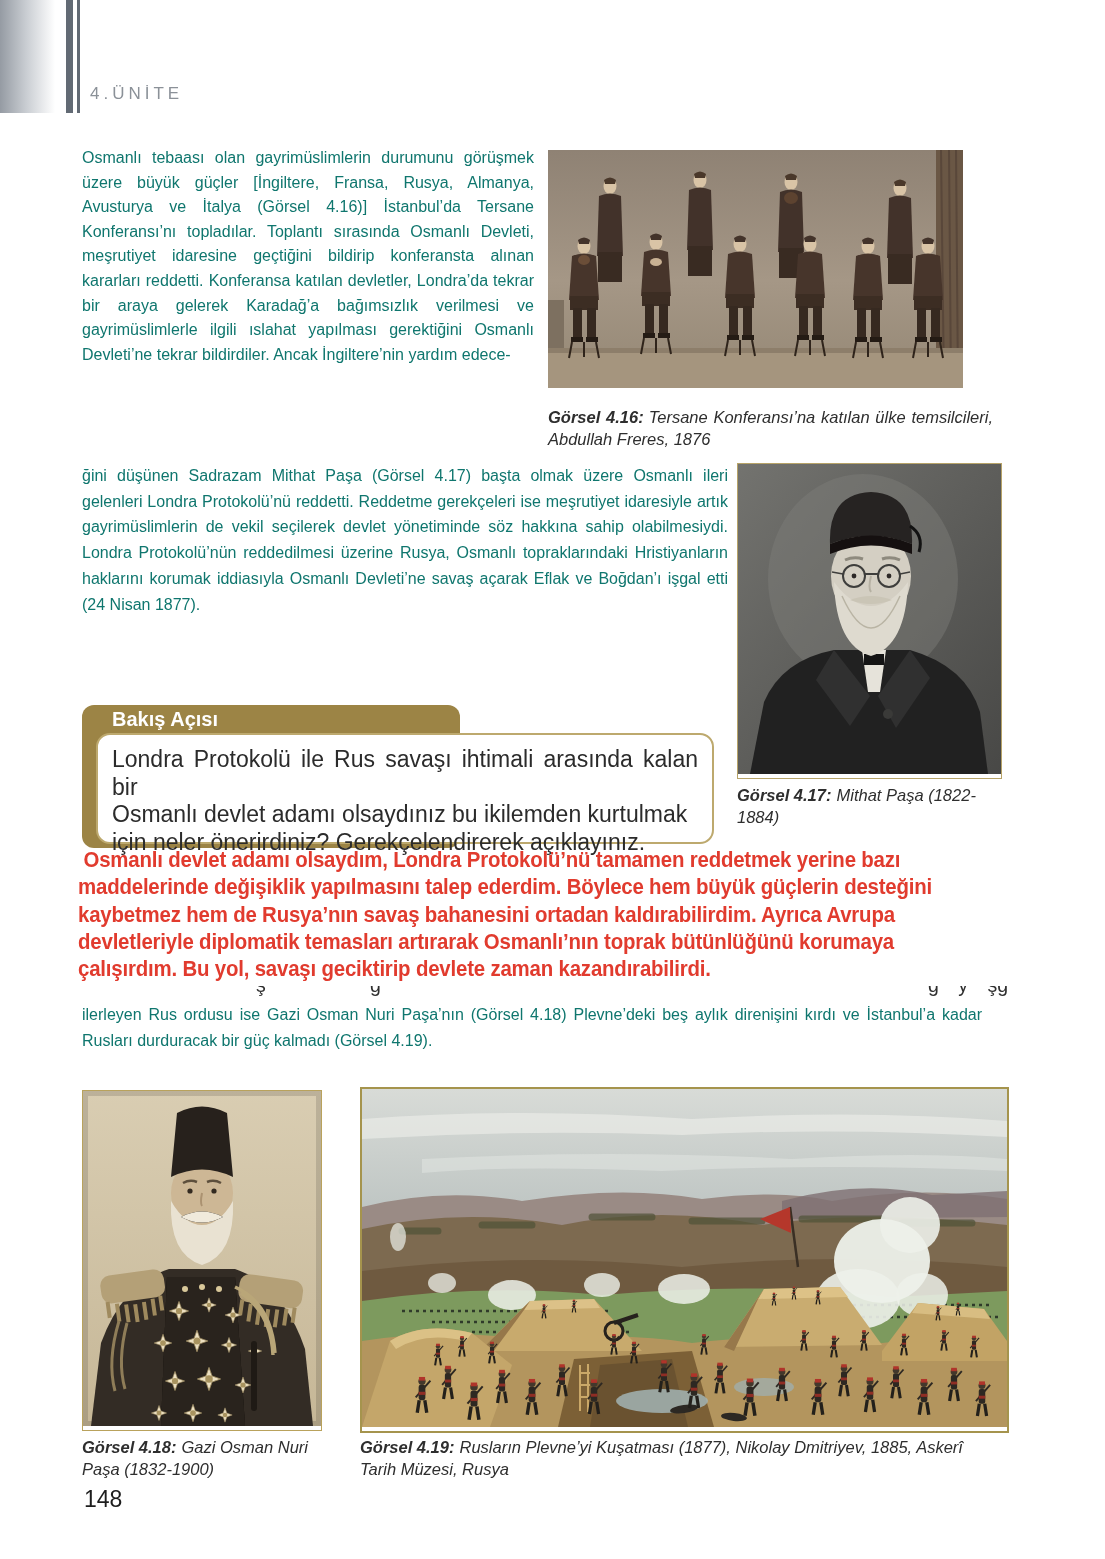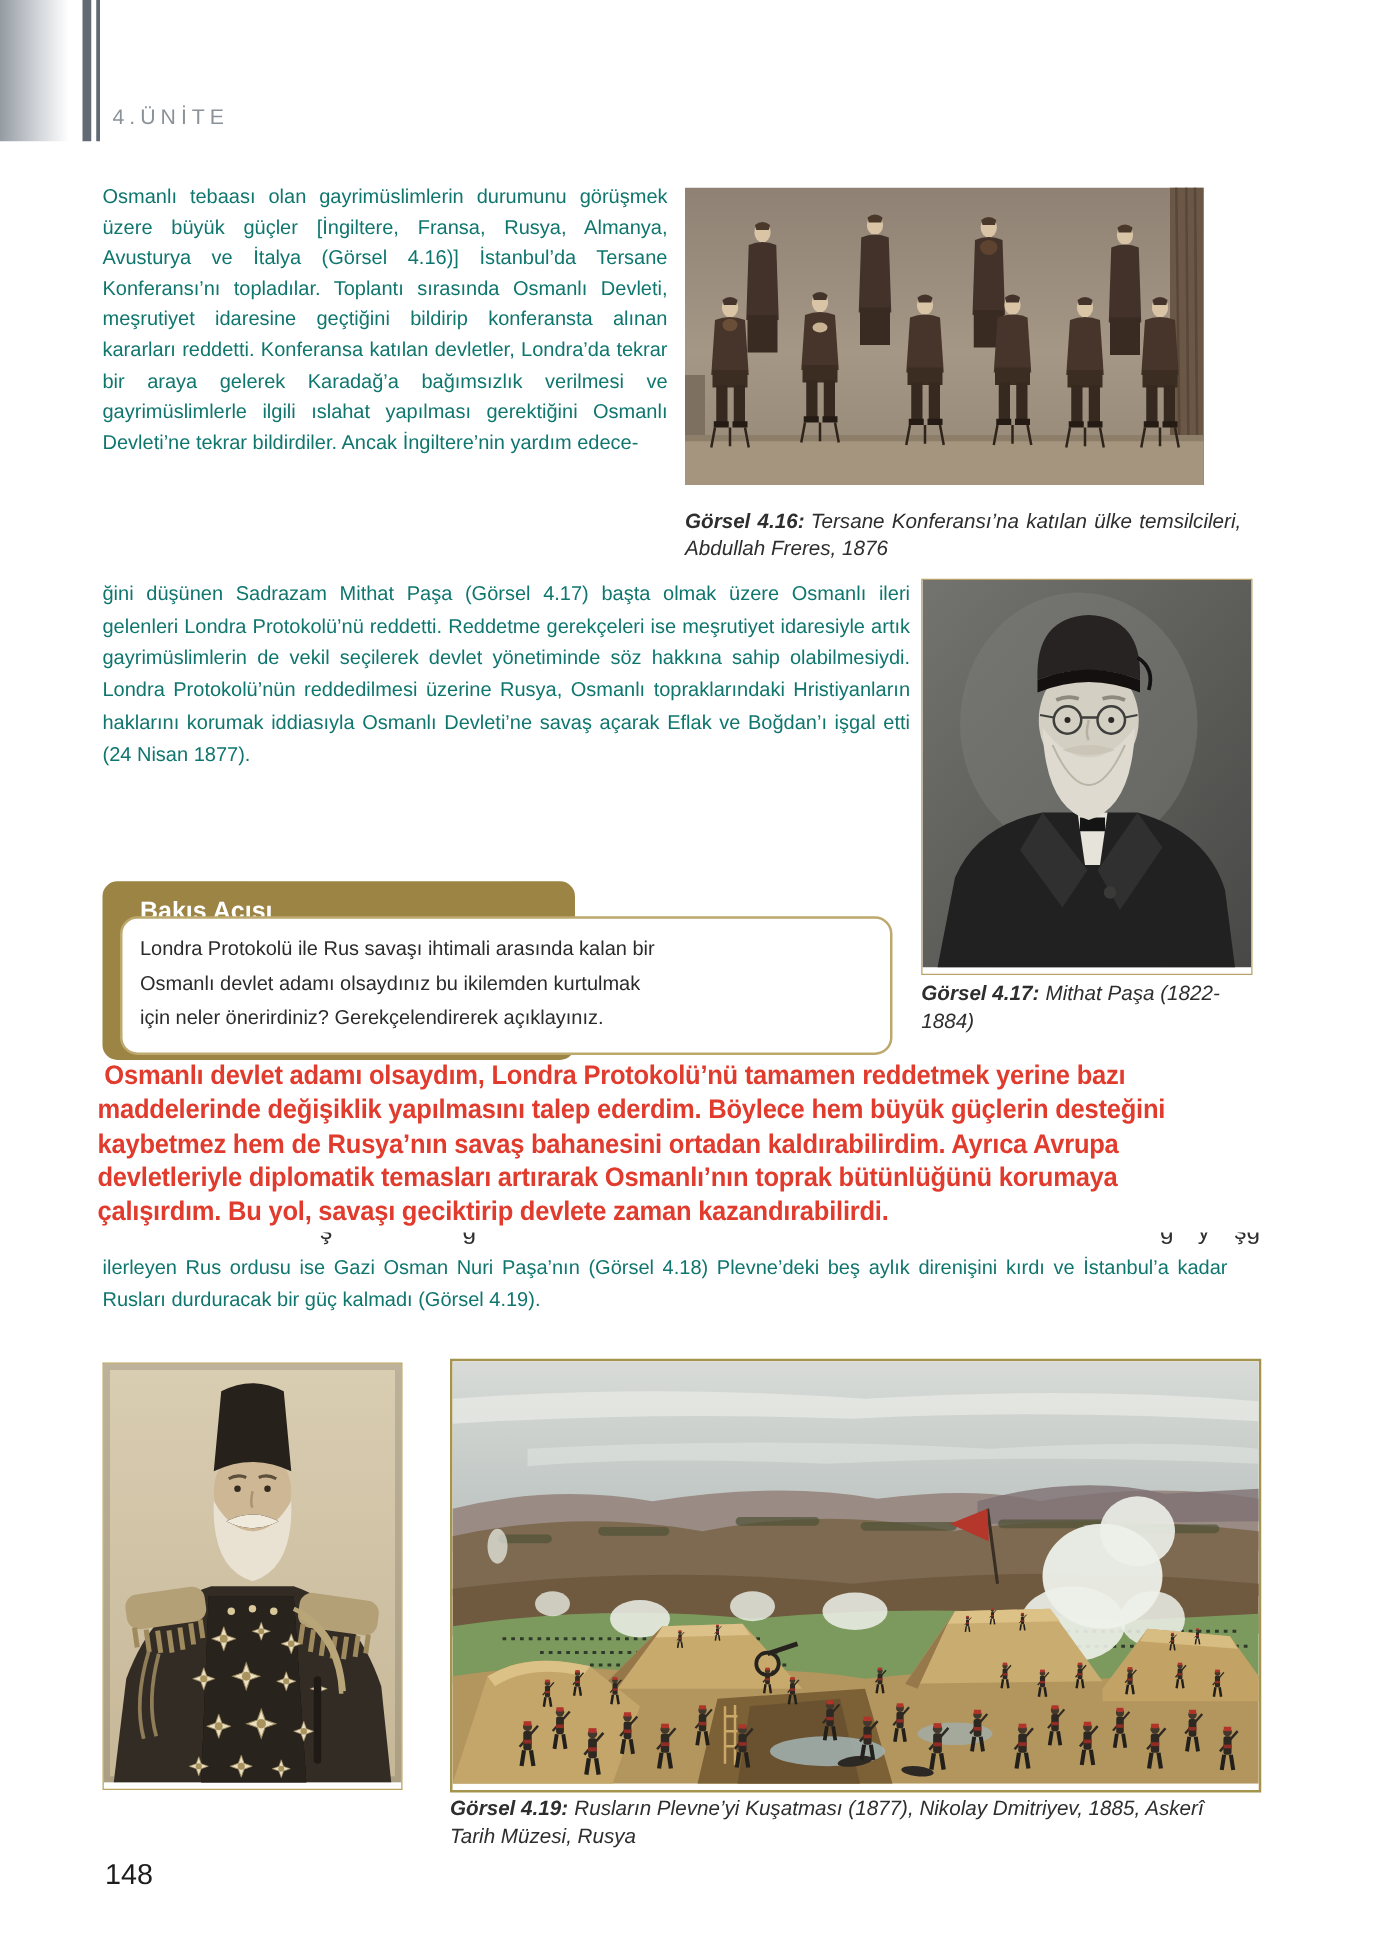--- a/index.html
+++ b/index.html
@@ -20,24 +20,24 @@
   .cap{font-family:Liberation Sans, sans-serif;font-style:italic;font-size:16.5px;
        line-height:22px;color:#2e2e2e;margin:0;}
   .cap b{font-weight:700;padding-right:5px;}
   #cap416{left:548px;top:406px;width:445px;text-align:justify;}
   #cap417{left:737px;top:784px;width:268px;}
   #cap418{left:82px;top:1436px;width:252px;}
   #cap419{left:360px;top:1436px;width:628px;}
   
   #bakis{left:82px;top:702px;width:634px;height:148px;}
   #bakis-gold{position:absolute;left:0;top:3px;width:378px;height:143px;background:#9c8445;border-radius:12px;}
-  #bakis-tab-label{position:absolute;left:30px;top:16px;color:#ffffff;font-size:20px;font-weight:700;}
+  #bakis-tab-label{position:absolute;left:30px;top:6px;color:#ffffff;font-size:20px;font-weight:700;}
   #bakis-white{position:absolute;left:14px;top:31px;width:614px;height:107px;background:#ffffff;
                border:2px solid #bda96e;border-radius:14px;}
-  #bakis-question{position:absolute;left:30px;top:44px;width:586px;font-size:16px;line-height:27.5px;
+  #bakis-question{position:absolute;left:30px;top:44px;width:586px;font-size:23px;line-height:27.5px;
                   color:#2b2b2b;white-space:pre-line;text-align:justify;}
   
   #answer{left:78px;top:847px;width:1030px;font-size:21.5px;line-height:27.3px;font-weight:700;
           color:#e13b2e;white-space:pre;letter-spacing:-0.2px;transform:scaleX(.95);transform-origin:left top;}
   
   .frag-clip{position:absolute;top:986px;height:13px;overflow:hidden;}
   .frag-clip span{position:relative;top:-12px;display:block;font-size:19.5px;color:#2f2f2f;word-spacing:14px;}
   #frag1{left:256px;width:20px;}
   #frag2{left:370px;width:20px;}
   #frag3{left:928px;width:100px;}
@@ -227,20 +227,21 @@
       <use href="#st8" transform="translate(160,294)"></use>
       <use href="#st8" transform="translate(76,322) scale(0.95)"></use>
       <use href="#st8" transform="translate(110,322) scale(1.1)"></use>
       <use href="#st8" transform="translate(142,324) scale(0.9)"></use>
       <circle cx="102" cy="198" r="3" fill="#d9c89a"></circle>
         <circle cx="119" cy="196" r="3" fill="#d9c89a"></circle>
         <circle cx="136" cy="198" r="3" fill="#d9c89a"></circle>
       <rect x="168" y="250" width="6" height="70" rx="3" fill="#1f1a15"></rect>
     </svg>
   </div>
+  <p class="abs cap" id="cap418"><b>Görsel 4.18:</b><span>Gazi Osman Nuri Paşa (1832-1900)</span></p>
 
   <div class="abs img-frame" id="img419">
     <svg width="645" height="338" viewBox="0 0 645 338">
       <defs>
         <linearGradient id="sky" x1="0" y1="0" x2="0" y2="1">
           <stop offset="0" stop-color="#d8dbd7"></stop>
             <stop offset="1" stop-color="#bdc4c2"></stop>
         </linearGradient>
         <g id="sol">
           <line x1="-4.5" y1="6" x2="6" y2="-6" stroke="#2d2822" stroke-width="1.4"></line>

